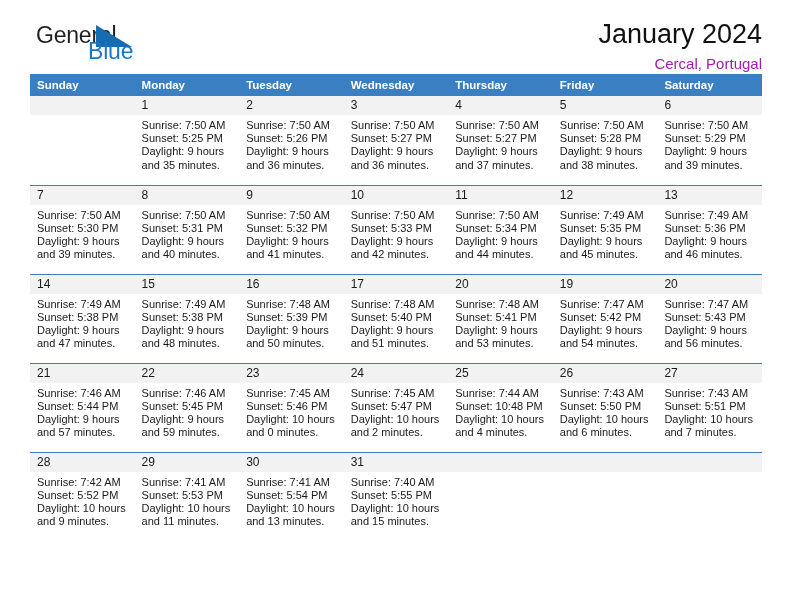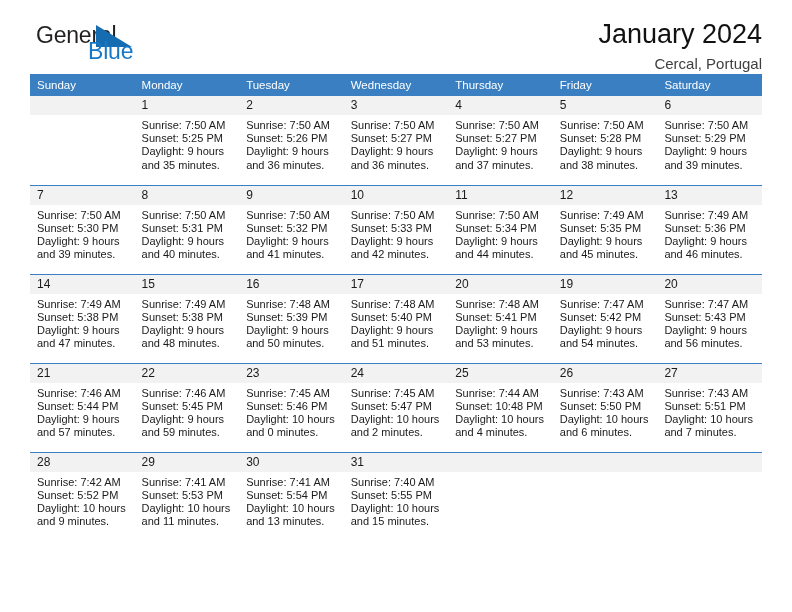--- a/index.html
+++ b/index.html
@@ -72,38 +72,38 @@
   }
   .title-main {
     font-size: 27px;
     color: #111111;
     line-height: 32px;
     letter-spacing: 0px;
     white-space: nowrap;
   }
   .title-sub {
     font-size: 15px;
-    color: #404040;
+    color: #a21caf;
     line-height: 20px;
     margin-top: 4px;
     white-space: nowrap;
   }
 
   
   .calendar {
     width: 732px;
     border-collapse: collapse;
     table-layout: fixed;
   }
 
   .calendar th {
     background: #3a7fc1;
     color: #ffffff;
     font-size: 11.5px;
-    font-weight: normal;
+    font-weight: bold;
     text-align: left;
     padding: 5px 0 5px 7px;
     height: 20px;
     box-sizing: border-box;
     border: none;
   }
 
   .calendar td {
     vertical-align: top;
     padding: 0;

